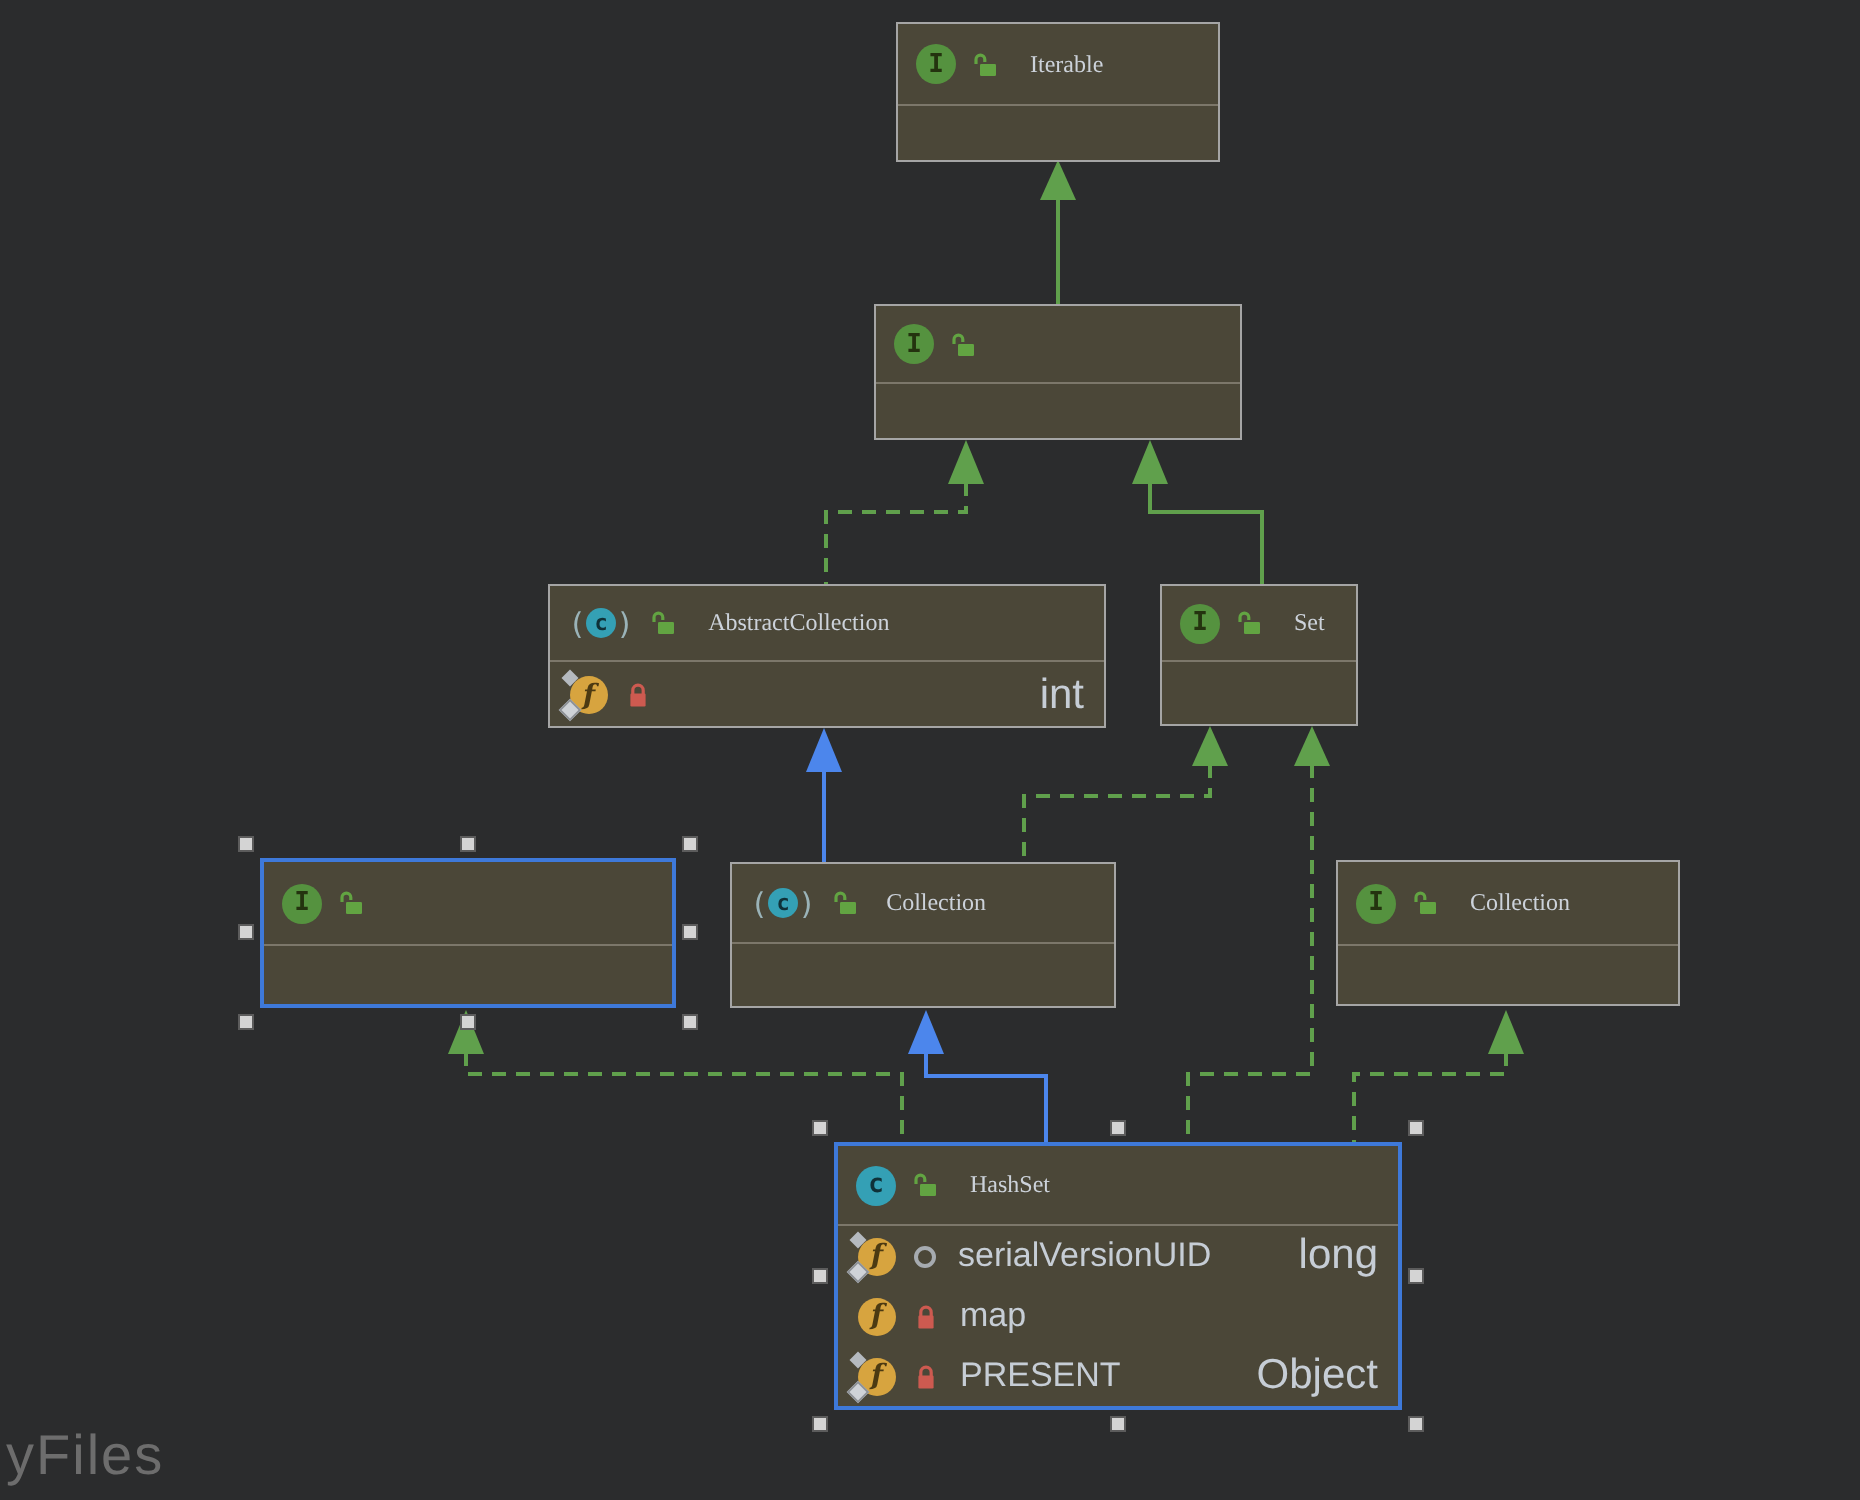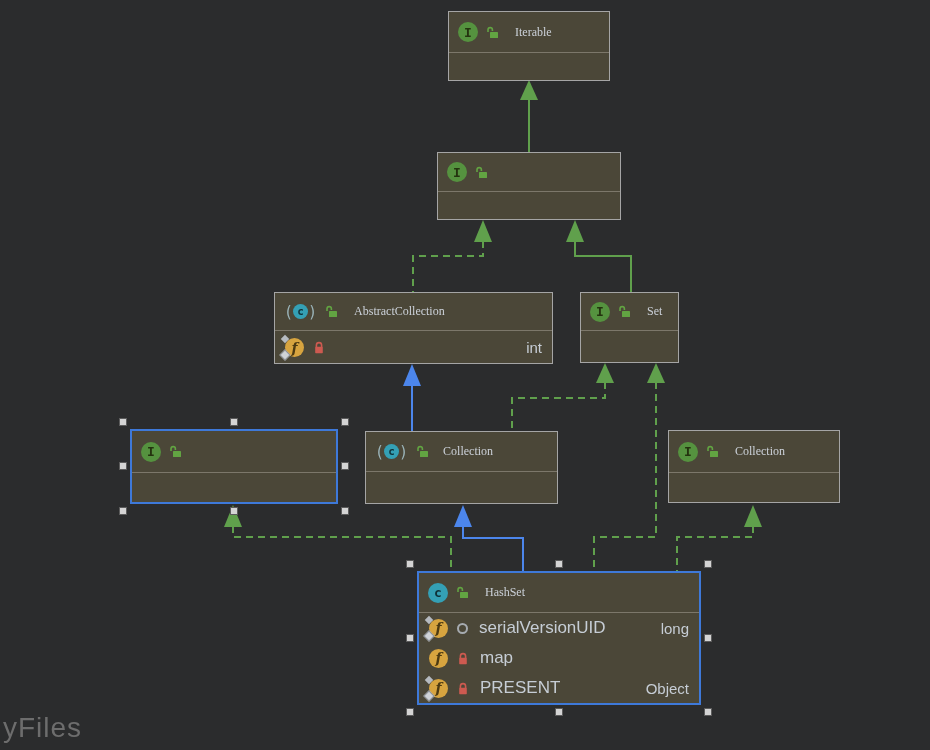--- a/index.html
+++ b/index.html
@@ -36,21 +36,21 @@
   .fwrap{position:relative;width:19px;height:19px;flex:none;}
   .fcirc{display:flex;align-items:center;justify-content:center;width:19px;height:19px;border-radius:50%;
          background:var(--field-icon-amber);color:#4c3a12;
          font-family:"DejaVu Serif",serif;font-style:italic;font-weight:bold;font-size:14px;}
   .badge-tl,.badge-bl{position:absolute;width:6px;height:6px;background:#b5bac0;transform:rotate(45deg);}
   .badge-tl{left:-3px;top:-2px;}
   .badge-bl{left:-4px;bottom:-2px;border:1px solid #8d9196;background:#cfd3d8;}
   .vis{margin-left:9px;flex:none;display:inline-flex;align-items:center;}
   .vis-package{width:7px;height:7px;border:2px solid var(--package-vis-gray);border-radius:50%;box-sizing:content-box;}
   .fname{margin-left:11px;font-size:17px;color:var(--field-text);white-space:nowrap;}
-  .ftype{margin-left:auto;font-size:15px;color:var(--field-text);white-space:nowrap;}
+  .ftype{margin-left:auto;font-size:21px;color:var(--field-text);white-space:nowrap;}
 
   .handle{position:absolute;width:8px;height:8px;background:var(--handle-fill);
           border:1px solid #5c5c5c;box-sizing:border-box;z-index:5;}
   .watermark{position:absolute;left:3px;top:712px;font-size:28px;color:var(--watermark-gray);
              letter-spacing:1px;z-index:1;}
 </style>
 </head>
 <body>
 
 <div id="canvas">

